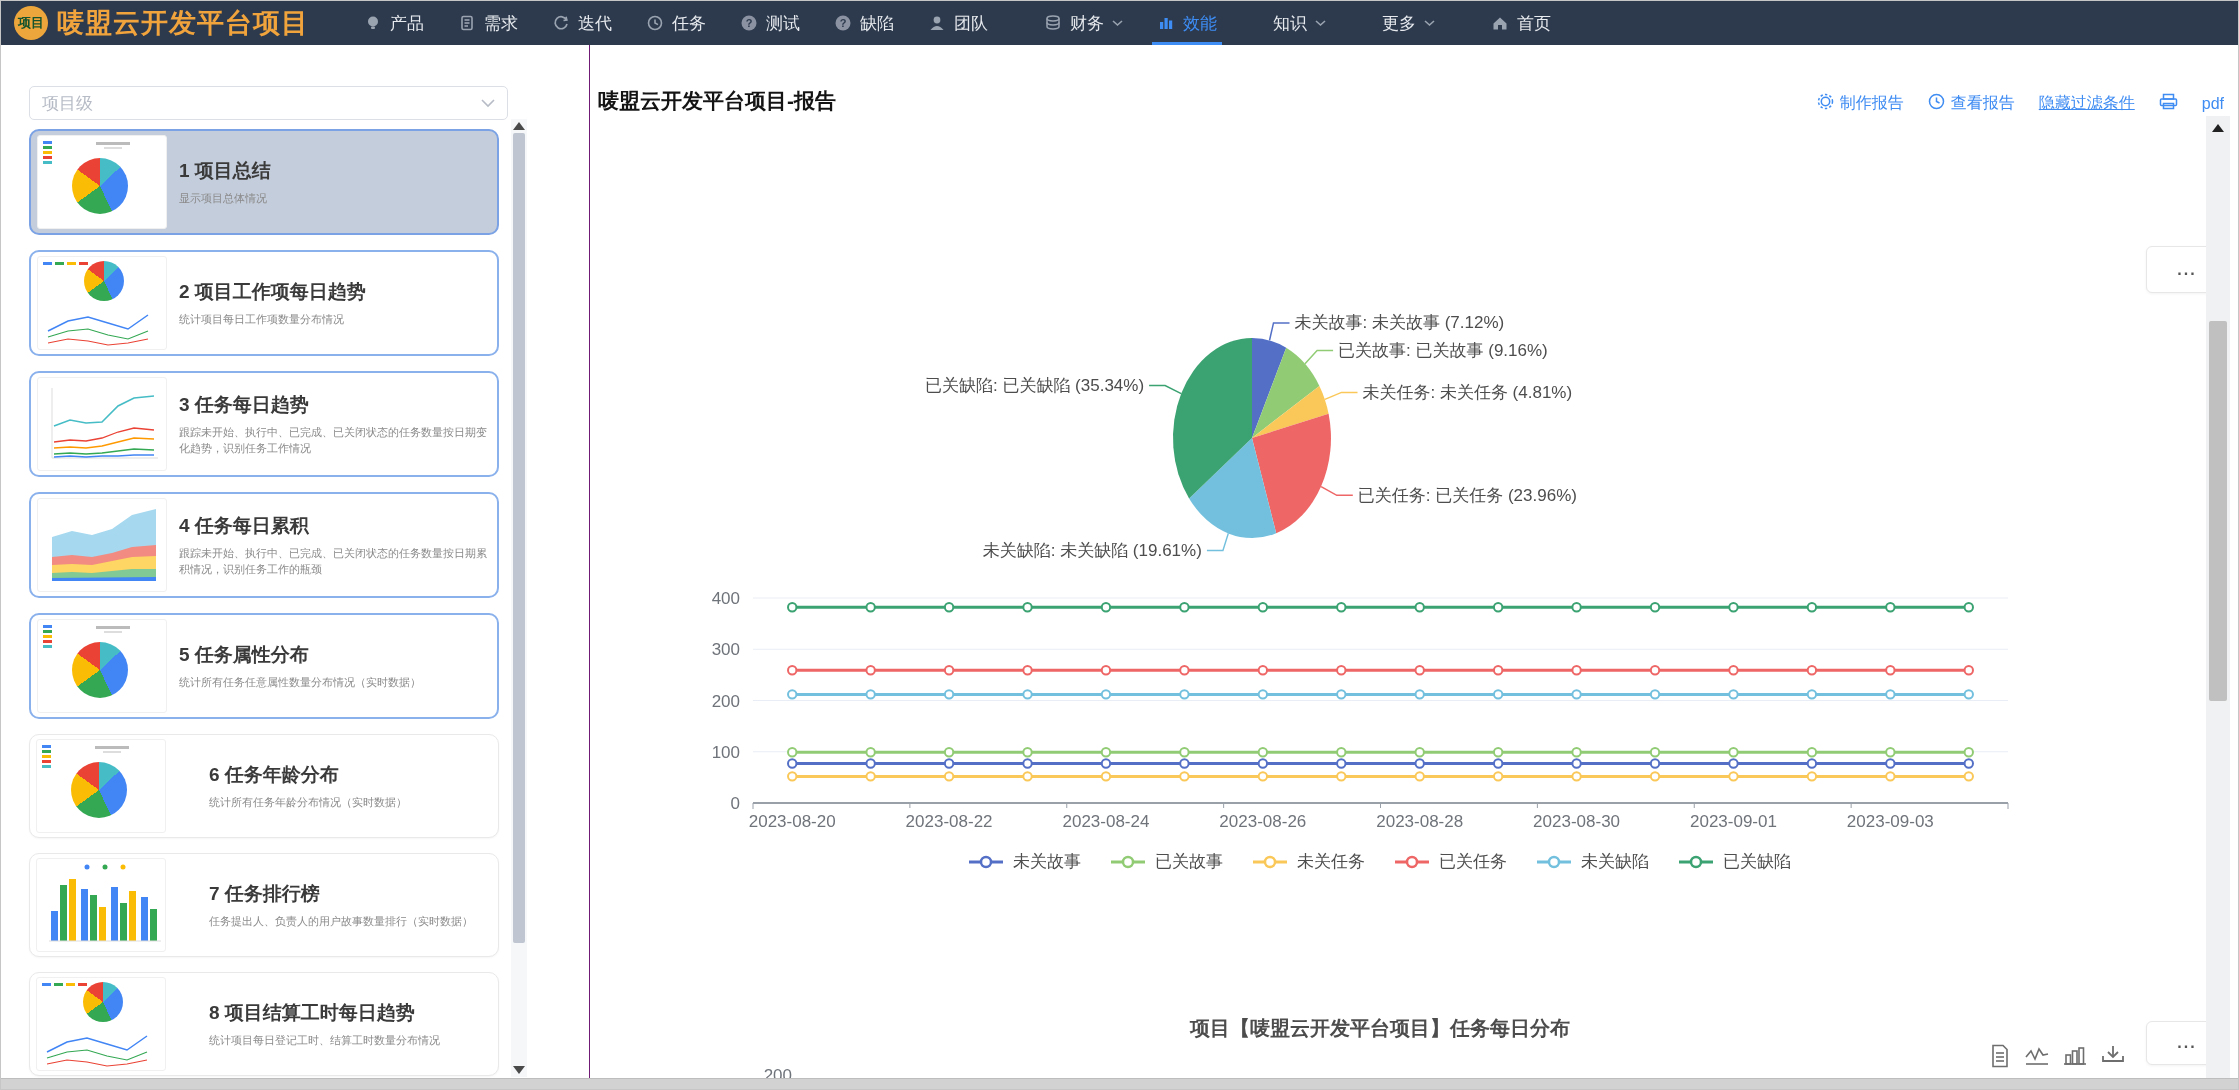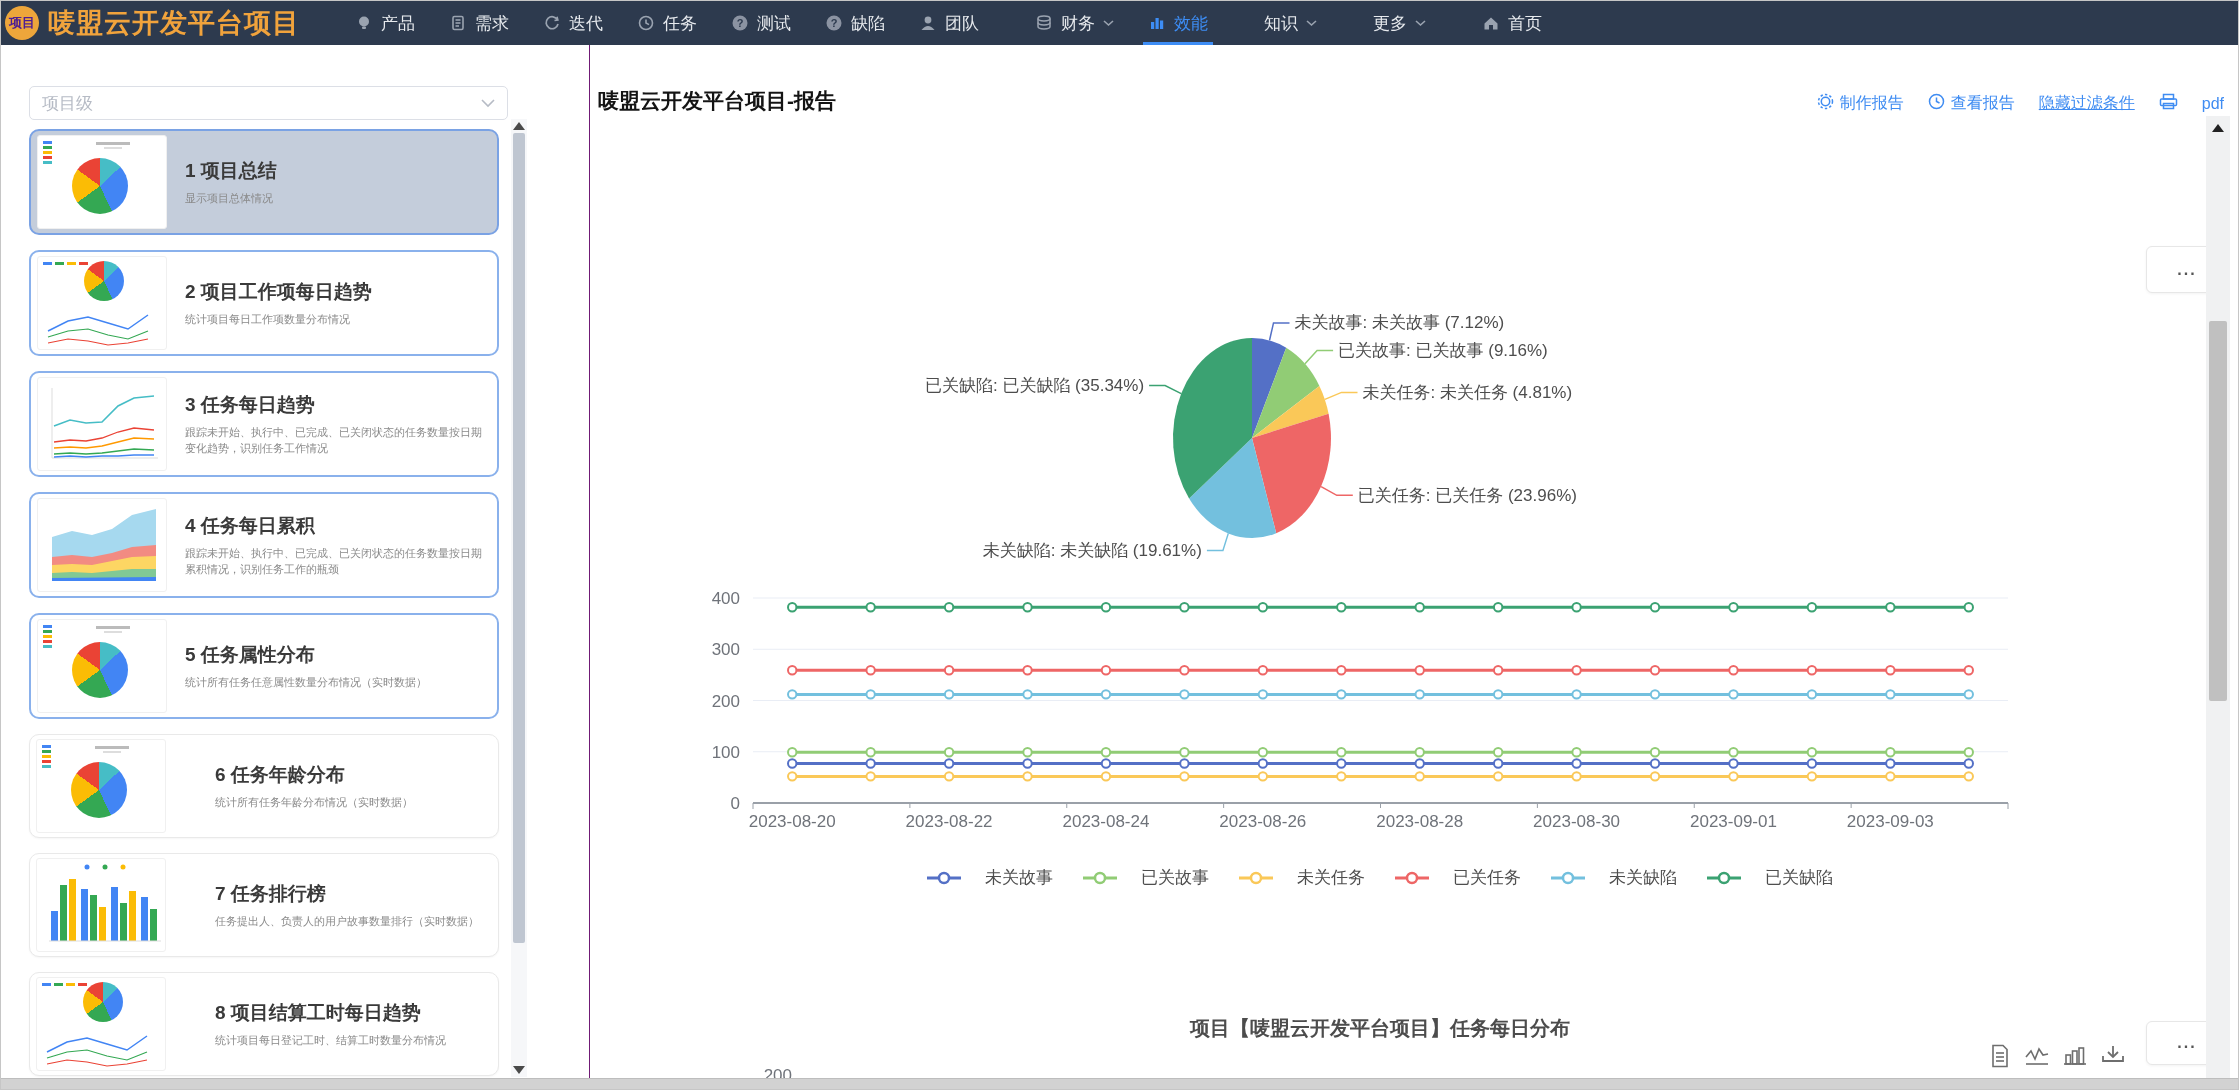--- a/index.html
+++ b/index.html
@@ -1,40 +1,40 @@
 <!DOCTYPE html>
 <html><head>
 <meta charset="utf-8">
 <style>
   html,body{margin:0;padding:0;background:#e9e9e9;}
   .screen{position:relative;width:2239px;height:1090px;background:#fff;border:1px solid #c6c6c6;
     font-family:"Liberation Sans","DejaVu Sans",sans-serif;overflow:hidden;box-sizing:border-box;}
   
   .topnav{position:absolute;left:0;top:0;right:0;height:44px;background:#2d3a4e;display:flex;align-items:center;z-index:5;}
-  .logo-badge{width:34px;height:34px;border-radius:50%;background:#eda63b;color:#4c1d95;font-weight:bold;font-size:13px;
-    display:flex;align-items:center;justify-content:center;margin-left:4px;flex:0 0 auto;}
+  .logo-badge{width:34px;height:34px;border-radius:50%;background:#eda63b;color:#14532d;font-weight:bold;font-size:13px;
+    display:flex;align-items:center;justify-content:center;margin-left:13px;flex:0 0 auto;}
   .brand{color:#f1a33c;font-size:27px;font-weight:bold;margin-left:9px;letter-spacing:1px;white-space:nowrap;}
   .nav-items{display:flex;align-items:center;margin-left:38px;height:100%;}
   .nav-item{display:flex;align-items:center;gap:8px;color:#e7eaee;font-size:17px;padding:0 17px;height:100%;cursor:pointer;position:relative;white-space:nowrap;}
   .nav-item.gap{margin-left:22px;}
   .nav-item.active{color:#3d8df5;}
   .nav-item.active::after{content:"";position:absolute;left:12px;right:12px;bottom:0;height:3px;background:#3d8df5;}
   .nav-item svg{display:block;}
   
   .sidebar{position:absolute;left:0;top:44px;width:588px;bottom:10px;background:#fff;border-right:3px solid #701a75;overflow:hidden;}
   .filter-select{position:absolute;left:28px;top:41px;width:479px;height:34px;border:1px solid #dcdfe6;border-radius:5px;
     background:#fff;display:flex;align-items:center;justify-content:space-between;padding:0 12px;box-sizing:border-box;cursor:pointer;}
   .filter-select .ph{color:#b6bbc5;font-size:17px;}
   .card-list{position:absolute;left:28px;top:84px;width:470px;display:flex;flex-direction:column;gap:15px;}
   .rcard{border-radius:10px;background:#fff;display:flex;align-items:center;padding:4px 6px;box-sizing:border-box;cursor:pointer;min-height:98px;}
   .rcard.b-blue{border:2px solid #8ab1ec;}
   .rcard.b-gray{border:1px solid #e9e9e9;box-shadow:0 1px 2px rgba(0,0,0,.04);gap:31px;}
   .rcard.selected{border:2px solid #7aa2e4;background:#c4cddb;}
   .thumb{width:128px;height:92px;background:#fff;border-radius:3px;flex:0 0 auto;position:relative;overflow:hidden;border:1px solid #f0f0f0;}
-  .rcard .txt{margin-left:18px;min-width:0;}
+  .rcard .txt{margin-left:12px;min-width:0;}
   .rcard .ttl{font-size:19px;font-weight:bold;color:#3a3a3a;margin-bottom:7px;}
   .rcard .dsc{font-size:11px;color:#8a8a8a;line-height:1.42;}
   .mini-pie{position:absolute;left:34px;top:22px;width:56px;height:56px;border-radius:50%;
     background:conic-gradient(#46bdc6 0 13%,#4285f4 13% 43%,#34a853 43% 65%,#fbbc05 65% 85%,#ea4335 85% 100%);}
   .mini-pie.sm{left:46px;top:4px;width:40px;height:40px;}
   .mini-legend{position:absolute;left:5px;top:5px;display:flex;flex-direction:column;gap:2px;}
   .mini-legend i{display:block;width:9px;height:3px;}
   .mini-title{position:absolute;left:58px;top:6px;width:34px;height:3px;background:#bbb;}
   .mini-title::after{content:"";position:absolute;left:8px;top:5px;width:18px;height:2px;background:#ddd;}
   
@@ -46,21 +46,21 @@
   .main{position:absolute;left:589px;top:44px;right:0;bottom:10px;background:#fff;overflow:hidden;}
   .page-title{position:absolute;left:8px;top:42px;font-size:21px;font-weight:bold;color:#141414;}
   .actions{position:absolute;right:14px;top:48px;display:flex;align-items:center;gap:24px;}
   .alink{display:flex;align-items:center;gap:6px;color:#3f8cf2;font-size:16px;cursor:pointer;white-space:nowrap;}
   .alink.ul span{text-decoration:underline;}
   .chart-title{position:absolute;left:0;width:1580px;text-align:center;font-size:20px;font-weight:bold;color:#4c4c4c;}
   .more-btn{position:absolute;width:80px;height:45px;border:1px solid #e7e7e7;border-radius:6px;background:#fff;
     box-shadow:0 1px 3px rgba(0,0,0,.05);color:#555;font-size:16px;font-weight:bold;letter-spacing:2px;
     display:flex;align-items:center;justify-content:center;cursor:pointer;}
   .legend-row{position:absolute;left:0;top:805px;width:1580px;display:flex;justify-content:center;gap:30px;}
-  .lg-item{display:flex;align-items:center;gap:24px;font-size:17px;color:#4e4e4e;cursor:pointer;margin-top:16px;}
+  .lg-item{display:flex;align-items:center;gap:10px;font-size:17px;color:#4e4e4e;cursor:pointer;}
   .toolbox{position:absolute;left:1398px;top:998px;display:flex;gap:12px;}
   .toolbox .tb{cursor:pointer;}
   .partial-num{position:absolute;left:152px;top:1021px;font-size:17px;color:#6f737a;width:50px;text-align:right;}
   
   .main-scroll{position:absolute;right:8px;top:71px;bottom:0;width:24px;background:#f0f1f2;}
   .main-thumb{position:absolute;left:3px;right:3px;top:205px;height:380px;background:#c0c0c0;border-radius:2px;}
   .bottom-strip{position:absolute;left:0;right:0;bottom:0;height:10px;background:#d2d2d2;border-top:1px solid #bdbdbd;}
   svg text{font-family:"Liberation Sans","DejaVu Sans",sans-serif;}
 </style>
 </head>

